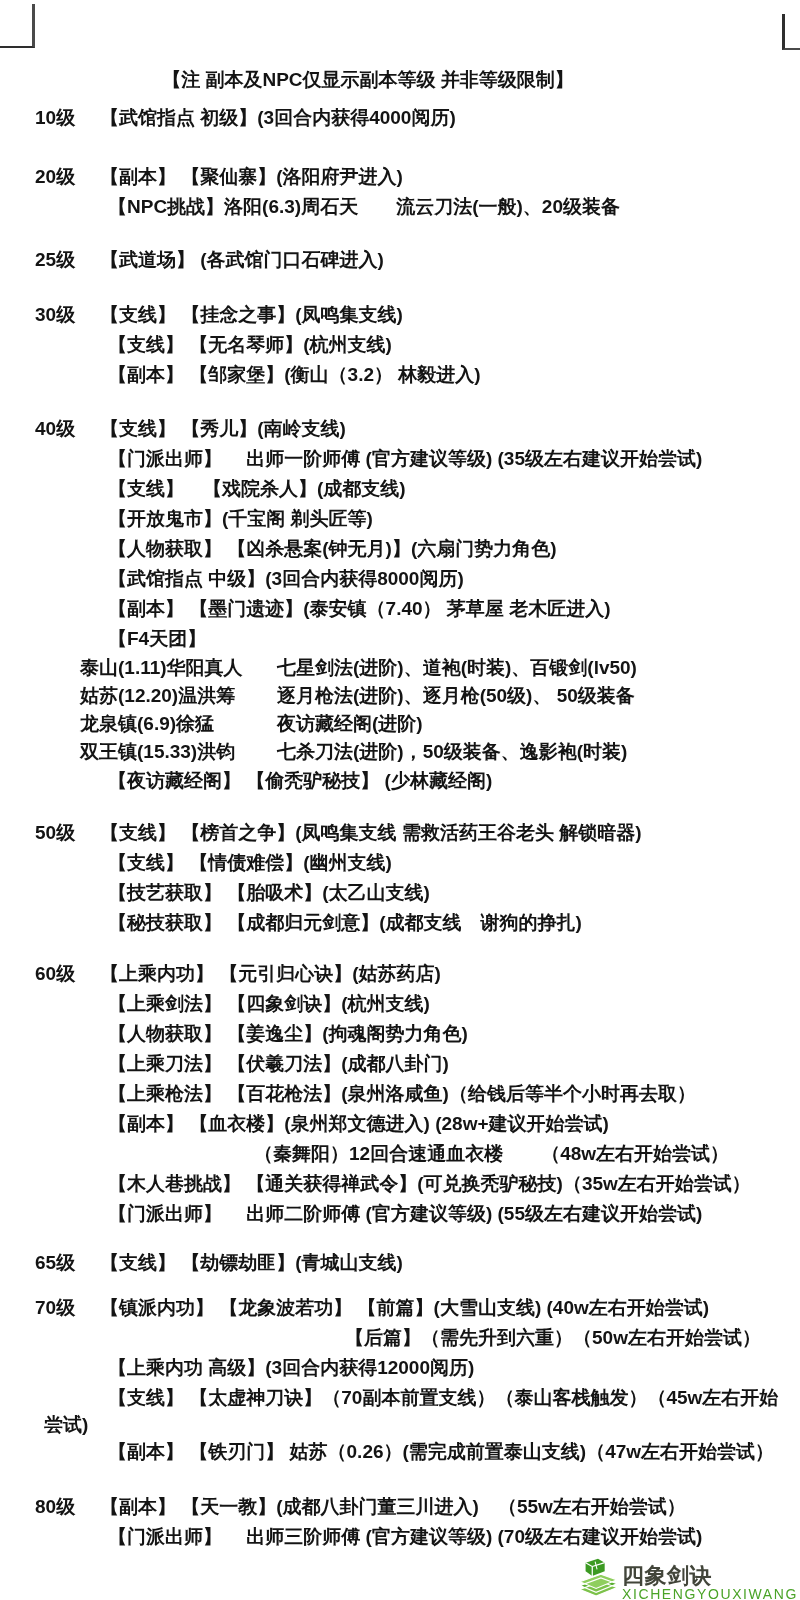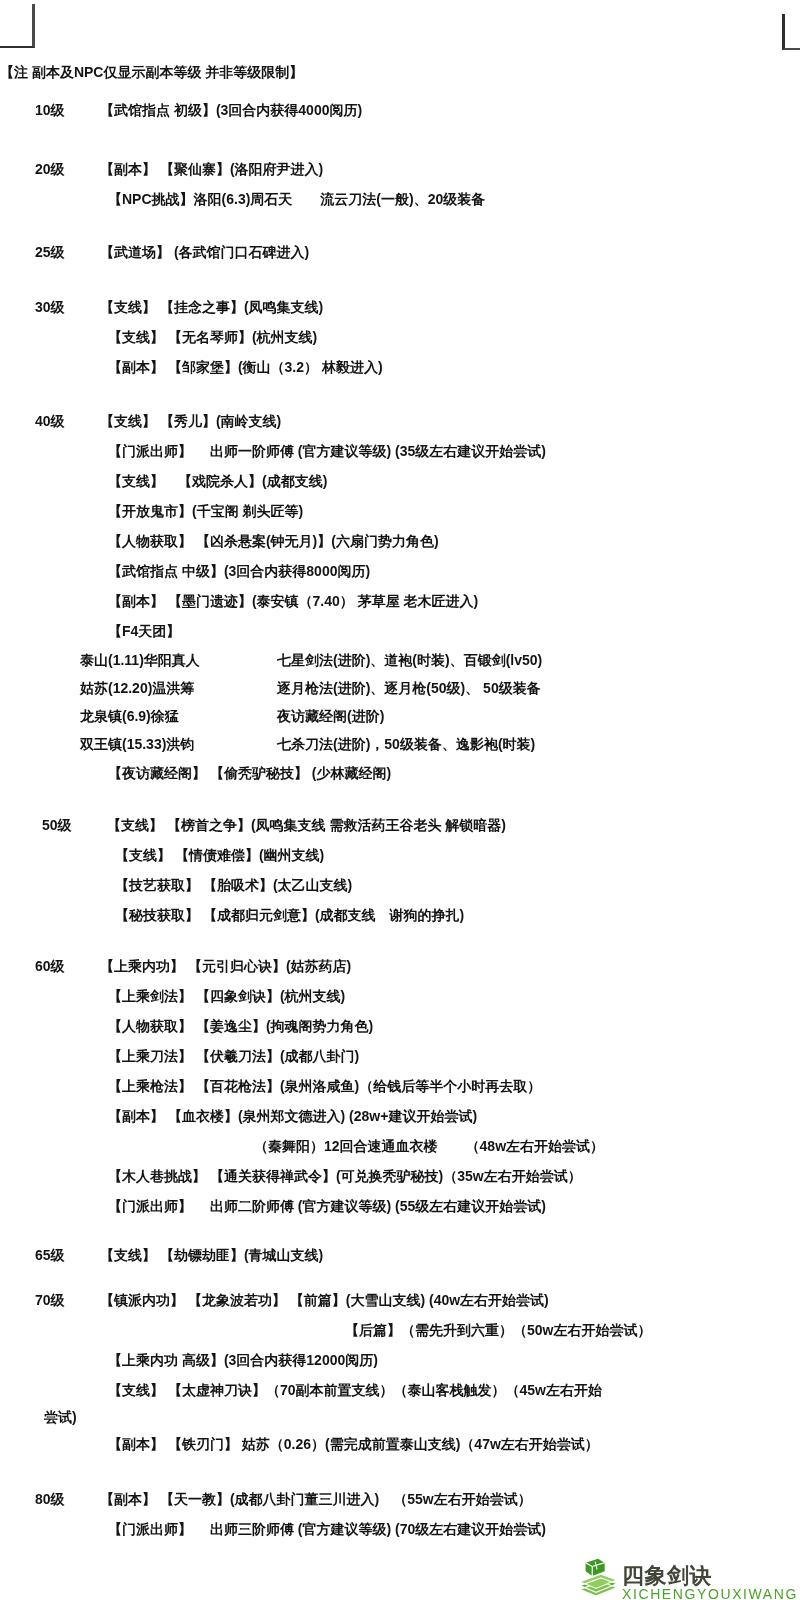--- a/index.html
+++ b/index.html
@@ -18,42 +18,42 @@
   .corner-tl{left:0;top:4px;width:32px;height:42px;border-right:3px solid #4a4a4a;border-bottom:2px solid #2e2e2e;}
   .corner-tr{left:782px;top:14px;width:18px;height:34px;border-left:3px solid #2e2e2e;border-bottom:2px solid #4a4a4a;}
 
   h1.title{
     margin:0;
     font-size:25px;line-height:30px;
     font-weight:700;text-align:center;
     letter-spacing:1px;
   }
   .note{
-    margin-top:4px;
-    font-size:14px;line-height:24px;font-weight:700;
-    text-align:left;padding-right:64px;
+    margin-top:12px;
+    font-size:19px;line-height:24px;font-weight:700;
+    text-align:center;padding-right:64px;
     white-space:nowrap;
   }
 
   #sections{margin-top:11px;}
   .section{margin-top:23px;}
   .section:first-child{margin-top:0;}
   #sections .section:nth-child(2){margin-top:29px;}
   #sections .section:nth-child(4){margin-top:25px;}
   #sections .section:nth-child(5){margin-top:24px;}
-  #sections .section:nth-child(6){margin-top:22px;padding-left:7px;}
+  #sections .section:nth-child(6){margin-top:22px;}
   #sections .section:nth-child(7){margin-top:21px;}
   #sections .section:nth-child(8){margin-top:19px;}
   #sections .section:nth-child(9){margin-top:15px;}
   #sections .section:nth-child(10){margin-top:25px;}
 
   .line{
     position:relative;
     height:30px;line-height:30px;
-    font-size:14px;font-weight:700;
+    font-size:19px;font-weight:700;
     white-space:nowrap;
   }
   .level{position:absolute;left:35px;top:0;}
   .r-lead{padding-left:100px;}
   .r-cont{padding-left:108px;}
   .r-duo{padding-left:80px;height:28px;line-height:28px;}
   .r-duo .c1{display:inline-block;width:197px;}
   .r-suba{padding-left:254px;}
   .r-subb{padding-left:345px;}
   .r-carry{padding-left:44px;height:24px;line-height:24px;}

